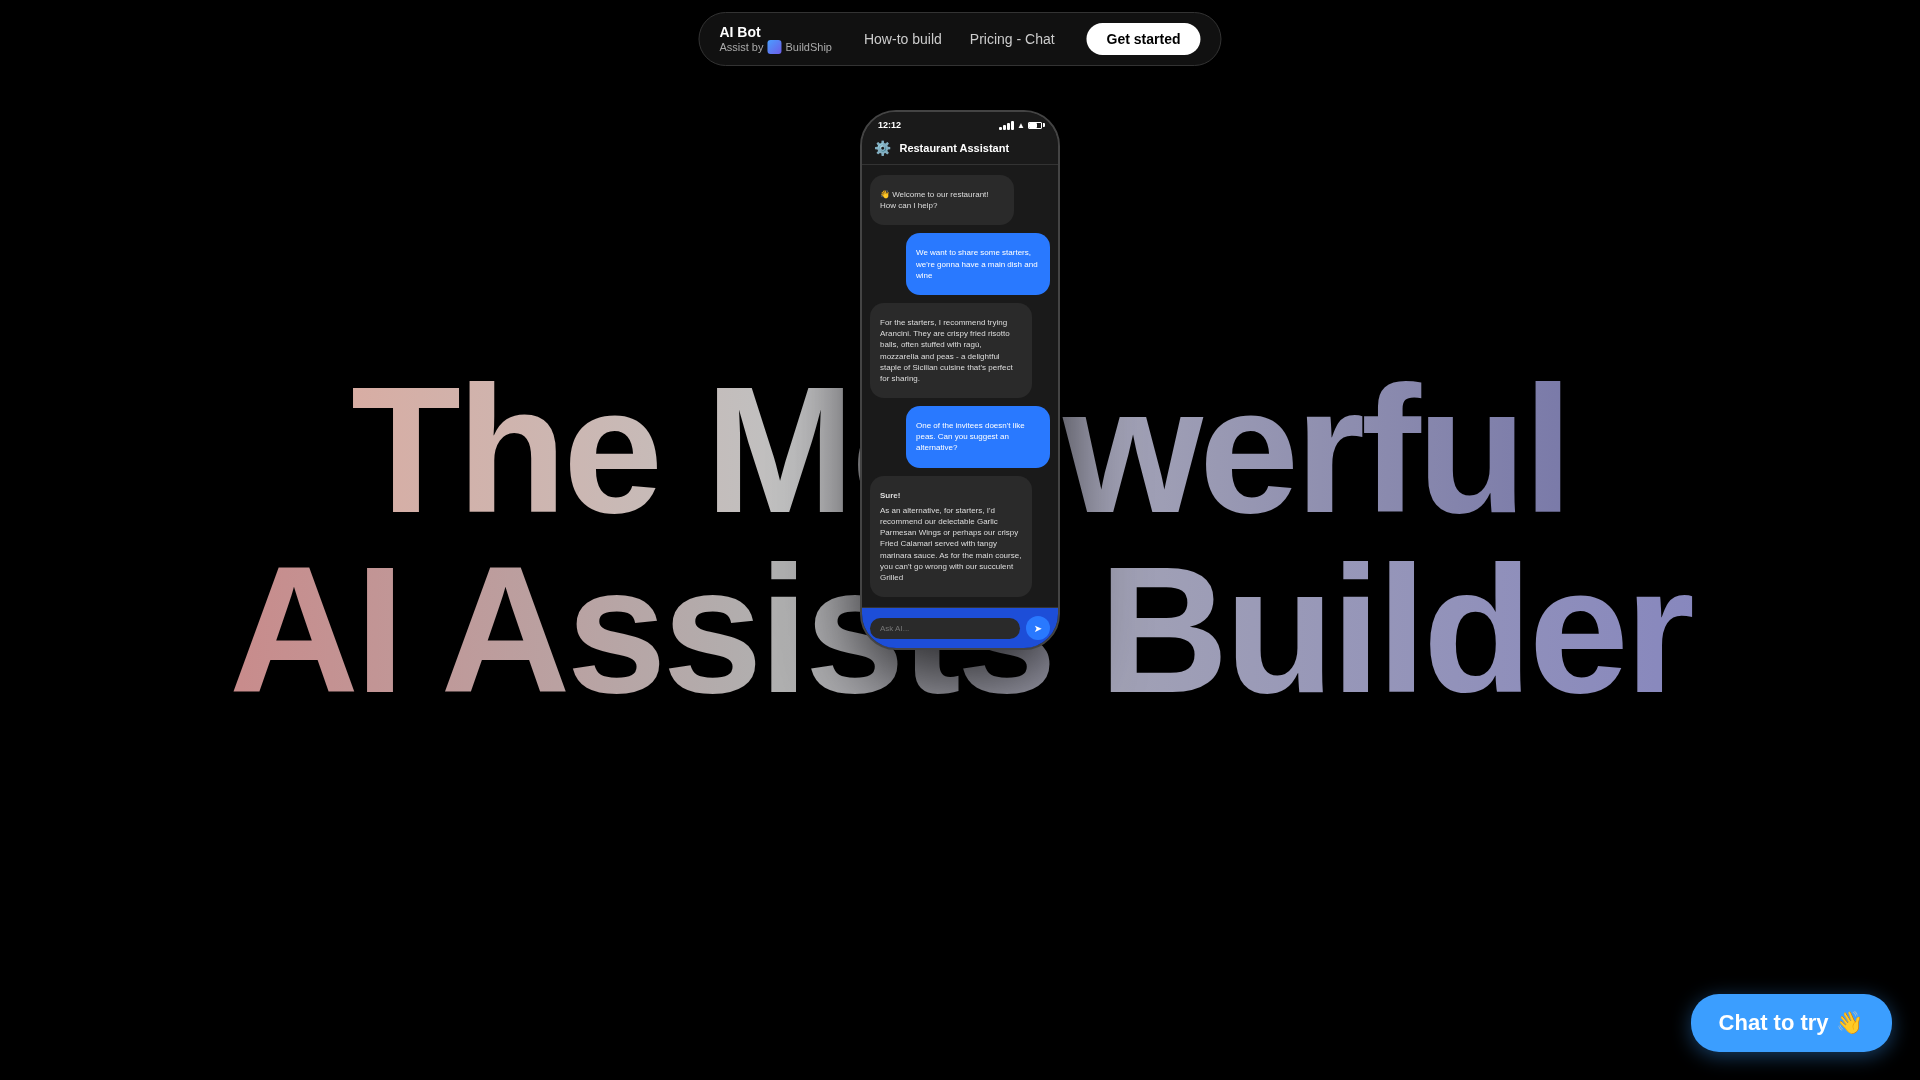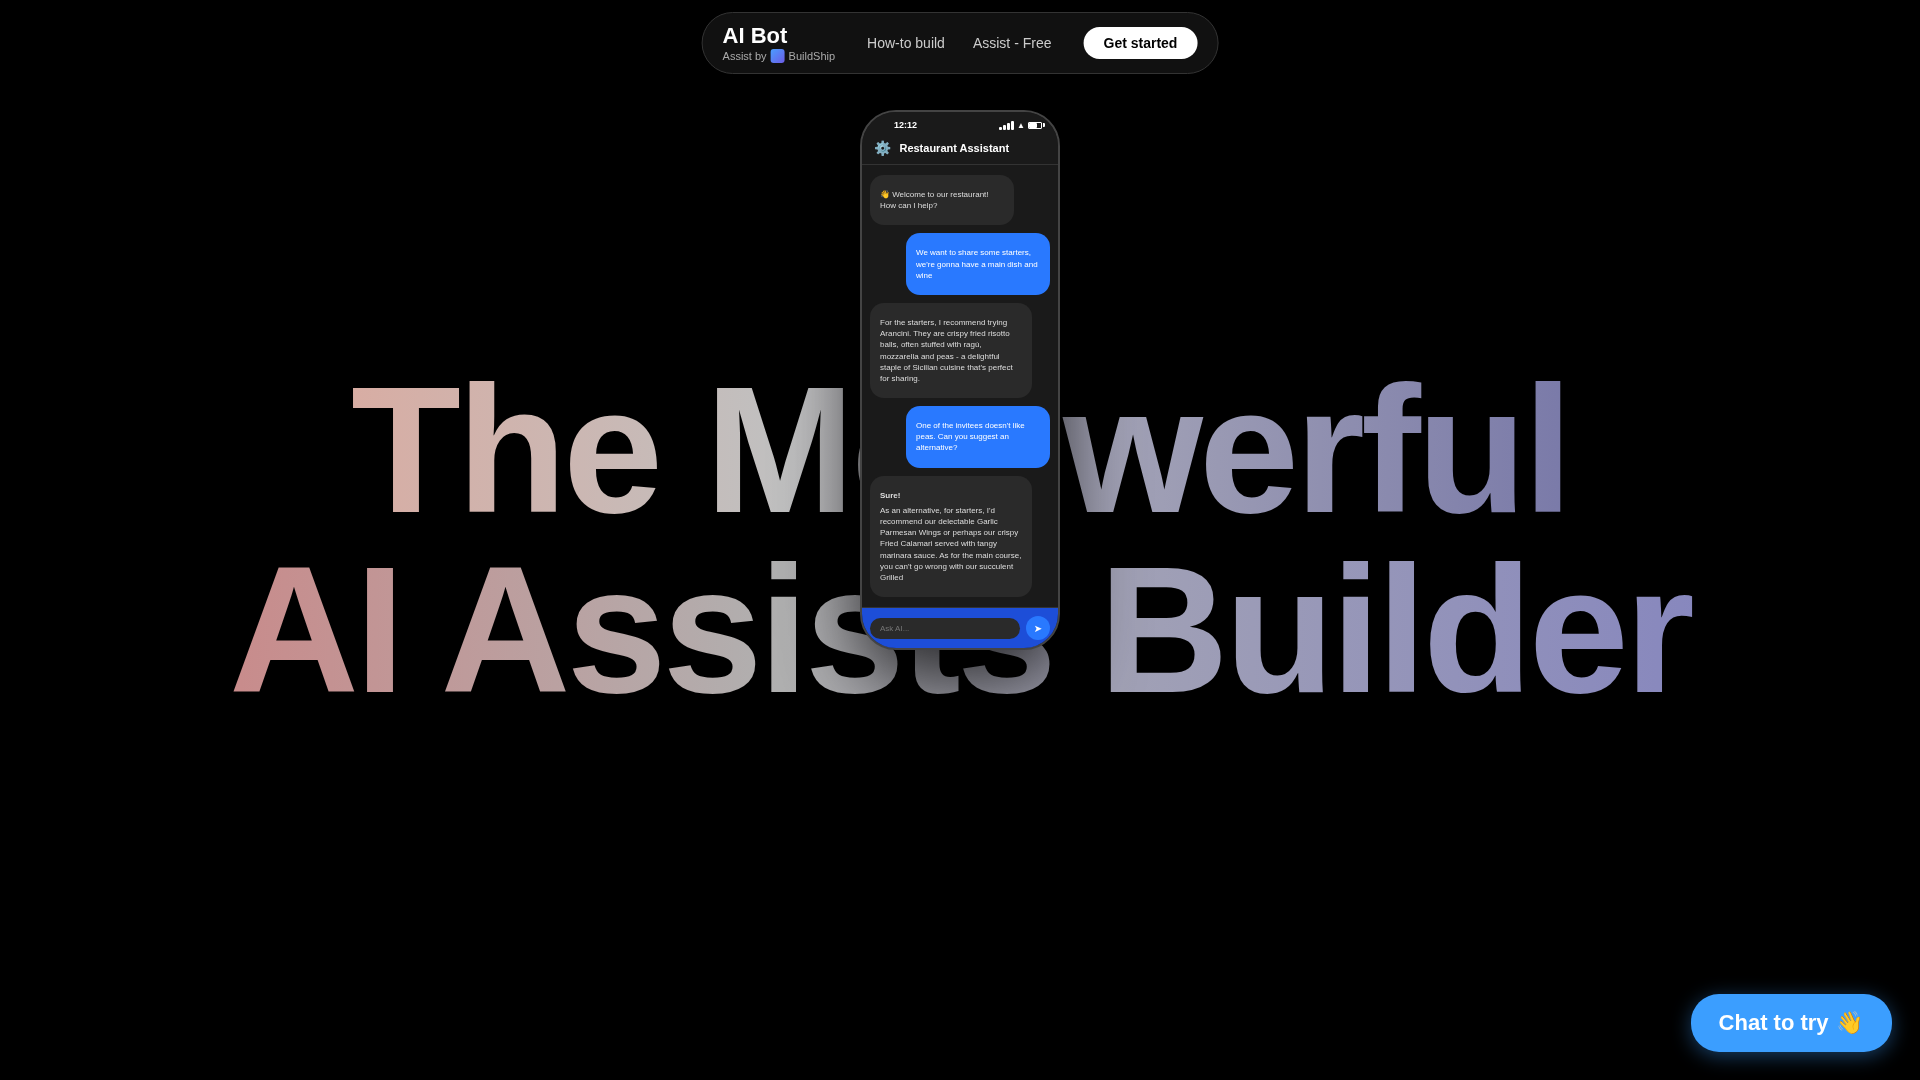--- a/index.html
+++ b/index.html
@@ -30,21 +30,21 @@
       z-index: 100;
     }
 
     .navbar-brand {
       display: flex;
       flex-direction: column;
       align-items: flex-start;
     }
 
     .navbar-brand-title {
-      font-size: 22px;
+      font-size: 14px;
       font-weight: 700;
       color: #fff;
     }
 
     .navbar-brand-sub {
       font-size: 11px;
       color: #aaa;
       display: flex;
       align-items: center;
       gap: 4px;
@@ -139,21 +139,20 @@
       padding: 8px 16px 4px;
       display: flex;
       justify-content: space-between;
       align-items: center;
     }
 
     .phone-time {
       font-size: 9px;
       font-weight: 600;
       color: #fff;
-      margin-left: 16px;
     }
 
     .phone-status {
       display: flex;
       align-items: center;
       gap: 3px;
     }
 
     .signal-bar {
       width: 3px;
@@ -317,21 +316,21 @@
   <div class="navbar-brand">
     <span class="navbar-brand-title">AI Bot</span>
     <span class="navbar-brand-sub">
       <span>Assist by</span>
       <span class="buildship-logo"></span>
       <span>BuildShip</span>
     </span>
   </div>
   <div class="navbar-links">
     <a class="navbar-link">How-to build</a>
-    <a class="navbar-link">Assist - Free</a>
+    <a class="navbar-link">Pricing - Chat</a>
   </div>
   <button class="navbar-cta">Get started</button>
 </nav>
 
 <div class="hero-text">
   <div class="hero-line hero-line-1">
     <span>The Mo</span><span>owerful</span>
   </div>
   <div class="hero-line hero-line-2">
     <span>AI Assist</span><span>s Builder</span>

